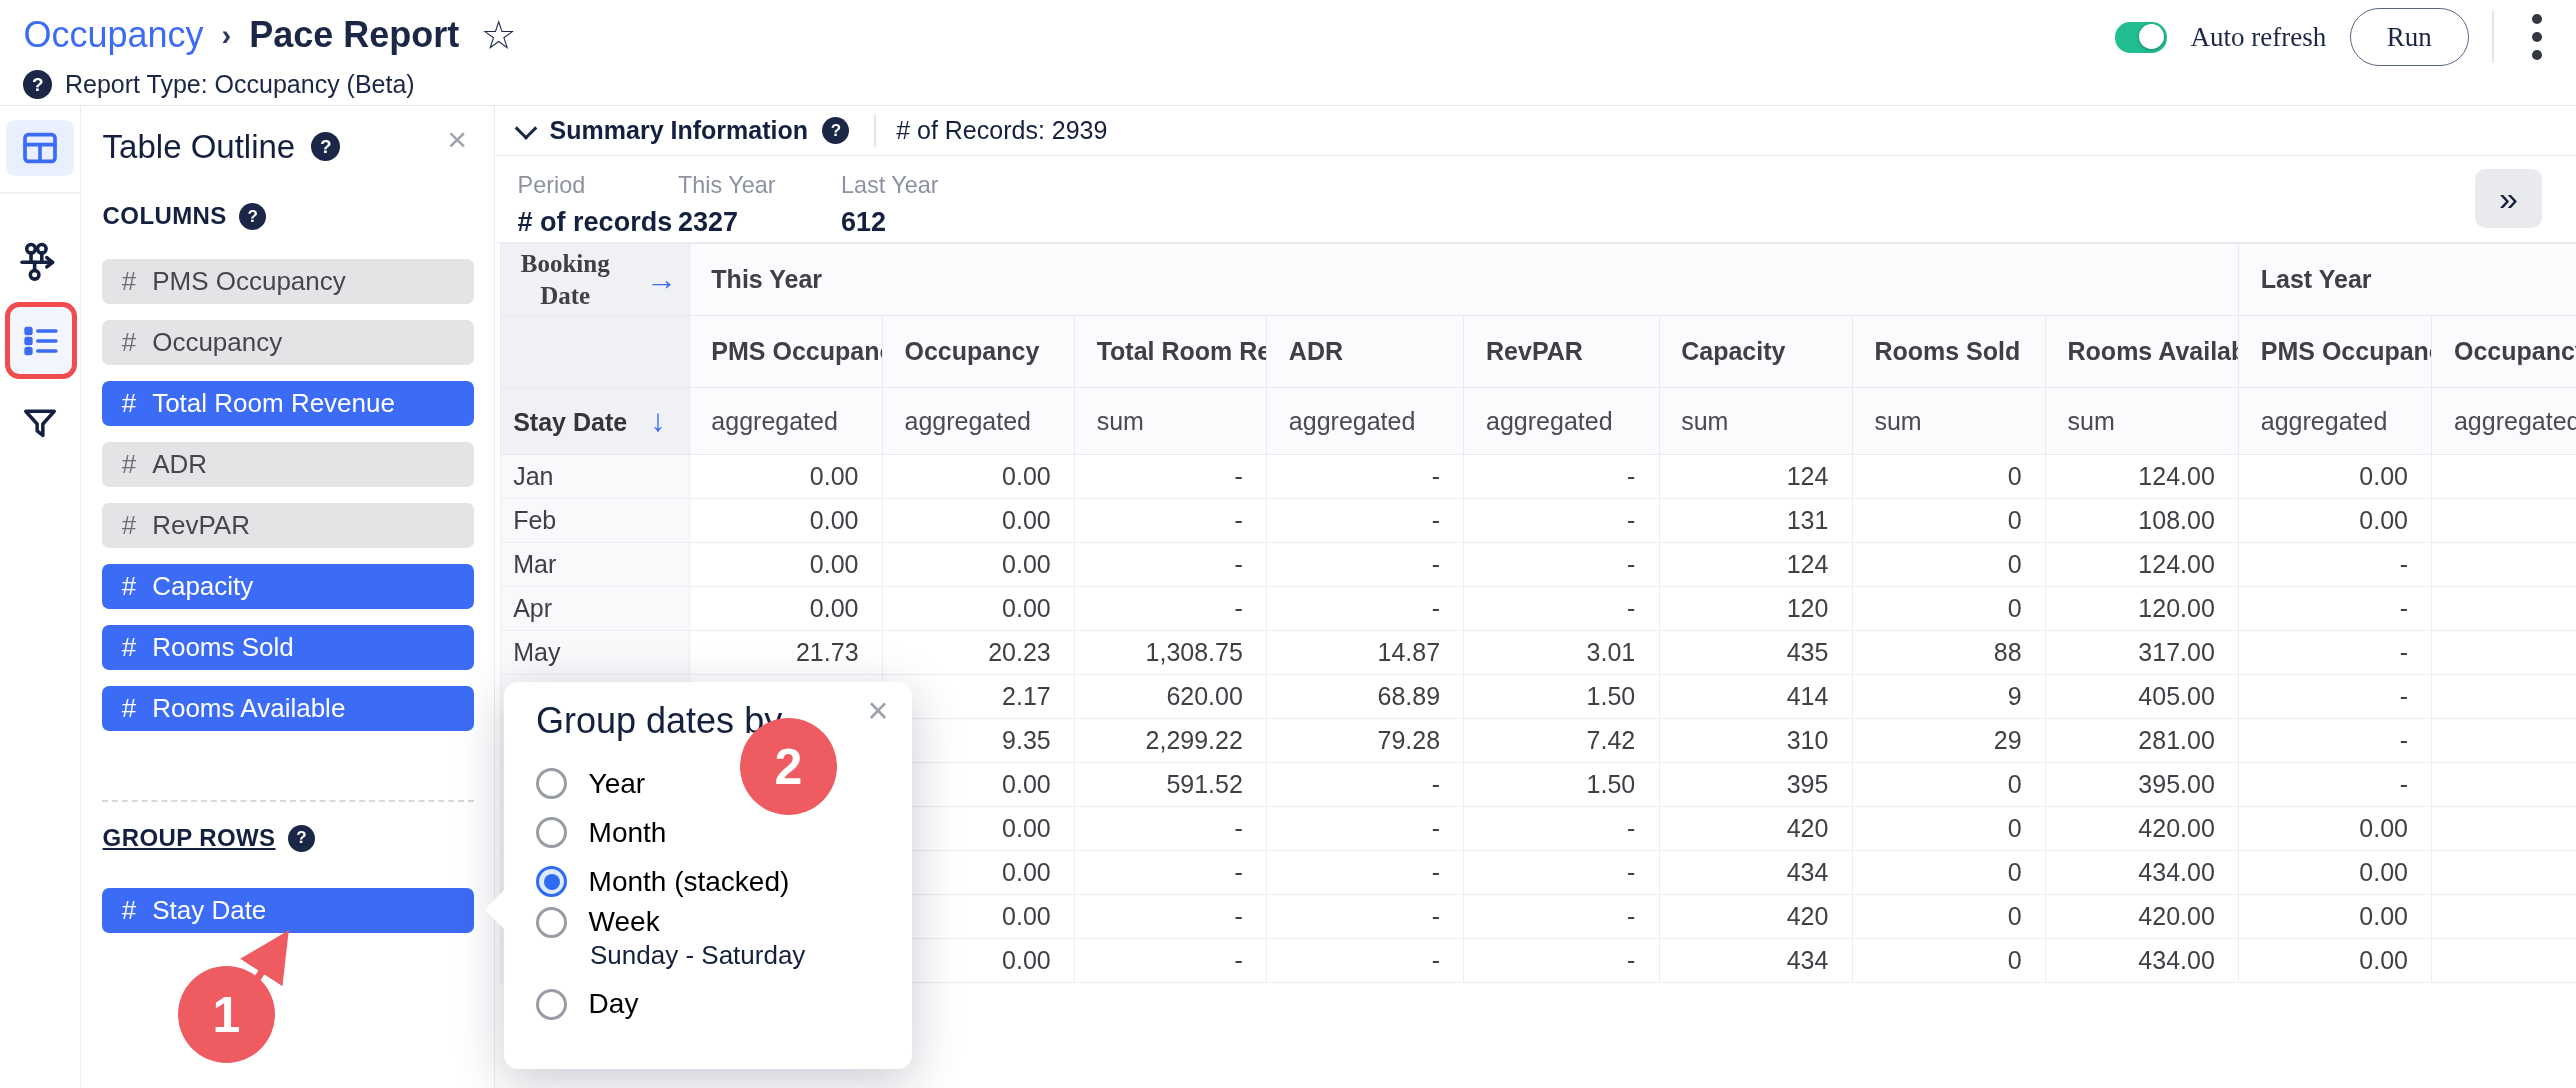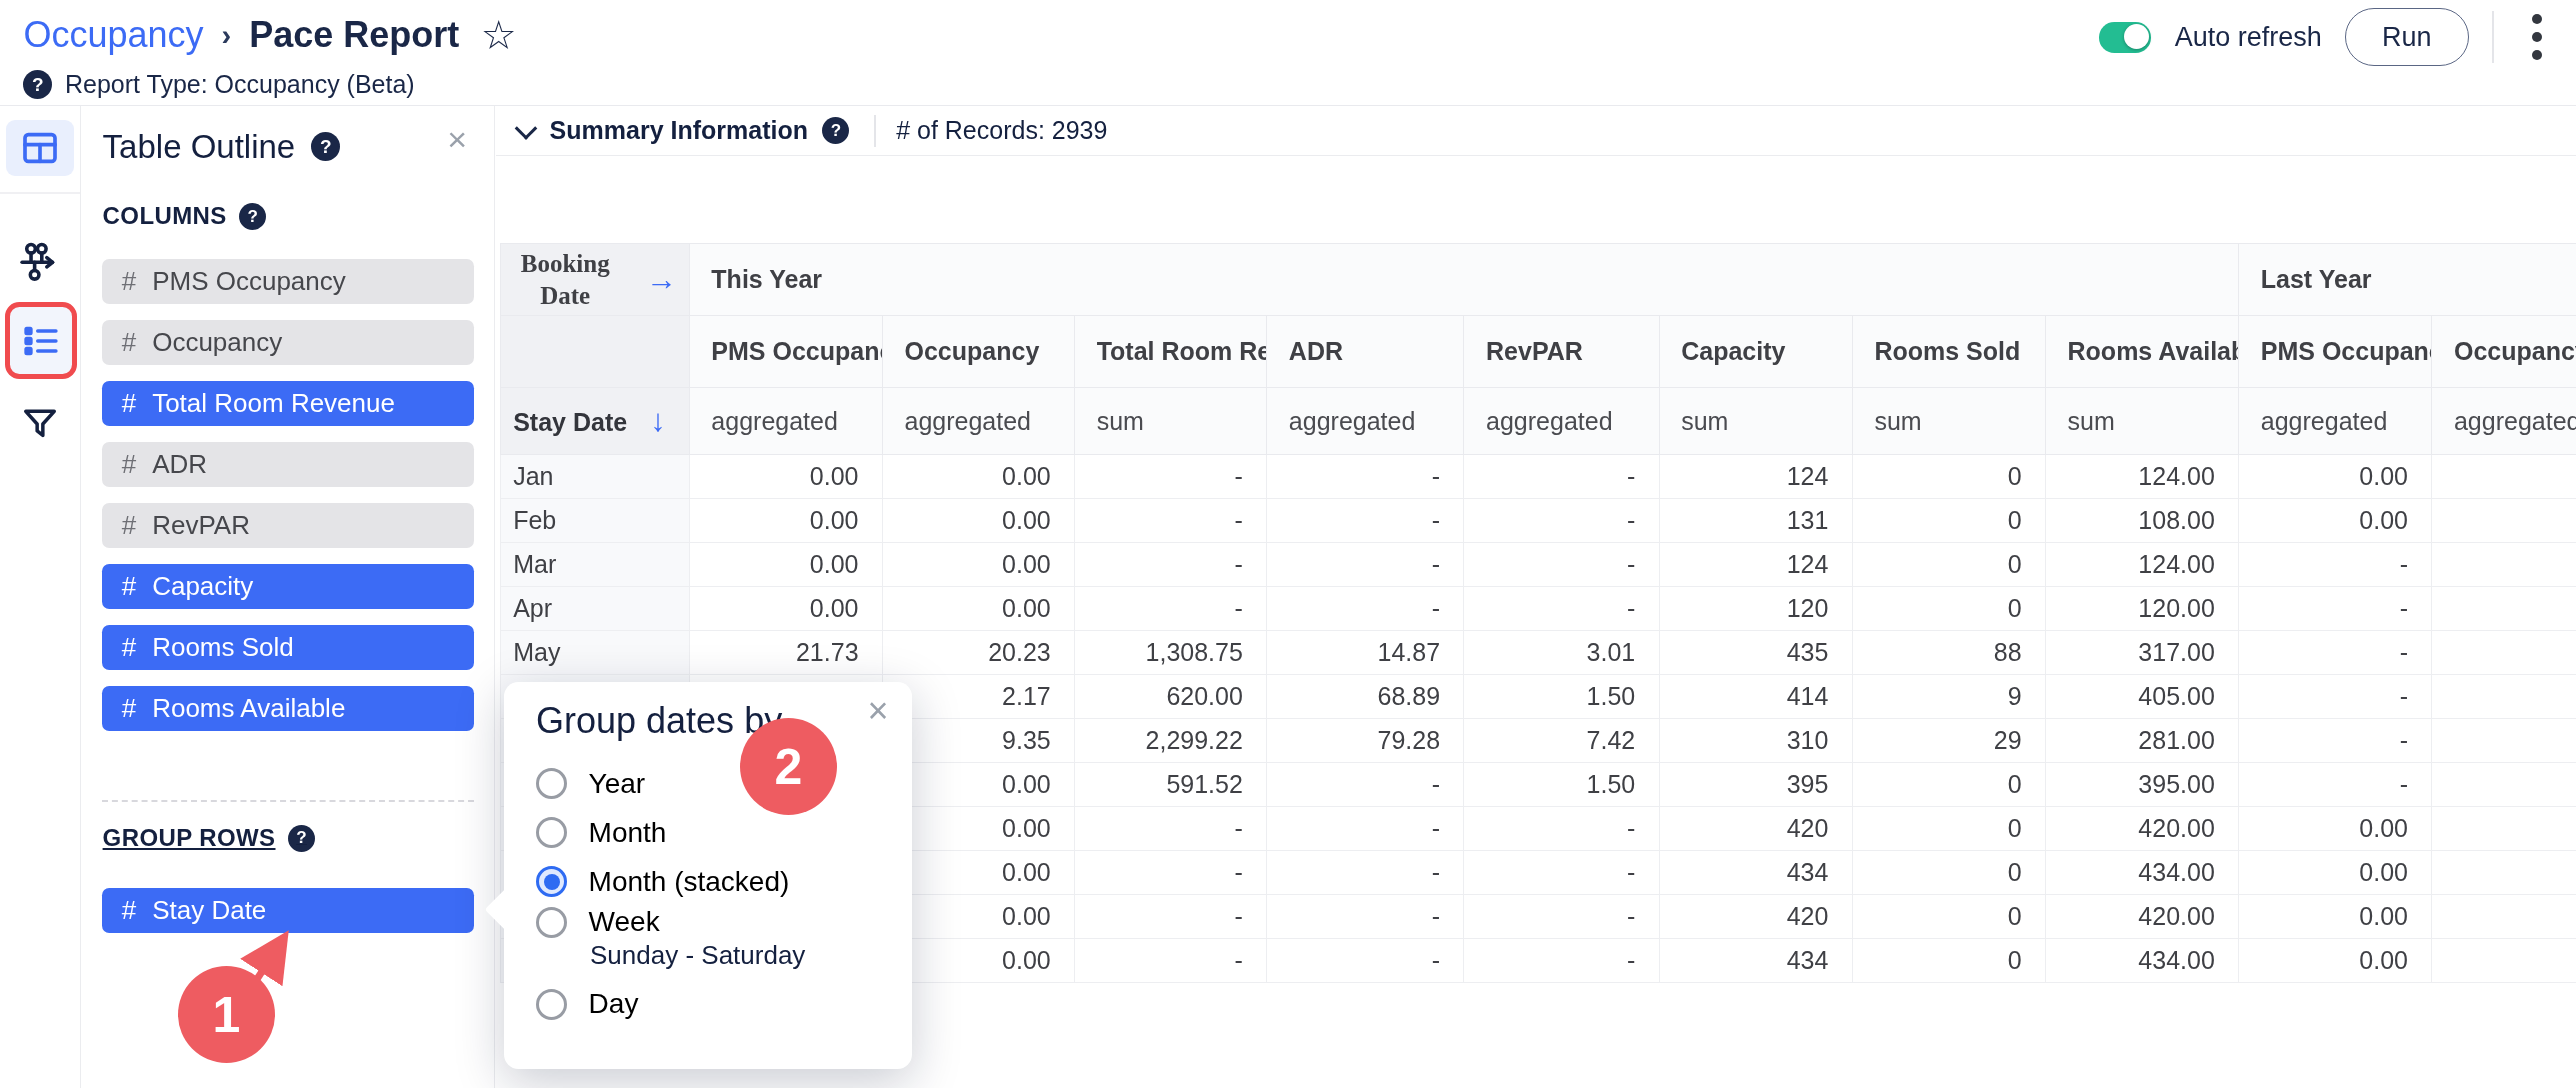--- a/index.html
+++ b/index.html
@@ -13,21 +13,21 @@
   .top-header{position:absolute;left:0;top:0;width:100%;height:106px;background:#fff;border-bottom:1.8px solid #E9EAEE;z-index:3;}
   .crumbs{position:absolute;left:23.4px;top:14.4px;display:flex;align-items:center;gap:18px;font-size:36px;white-space:nowrap;}
   .crumb-link{color:#3C6BF5;cursor:pointer;text-decoration:none;}
   .crumb-sep{color:#2B3A5C;font-size:29px;font-weight:700;}
   .crumb-current{color:#1A2747;font-weight:600;}
   .star{font-size:40px;color:#1A2747;margin-left:3.6px;line-height:1;}
   .subline{position:absolute;left:23.4px;top:70px;display:flex;align-items:center;gap:12.6px;font-size:25px;color:#1A2747;}
   .qbadge{display:inline-flex;width:29px;height:29px;border-radius:50%;background:#1A2747;color:#fff;
           align-items:center;justify-content:center;font-size:19px;font-weight:700;flex:none;}
   .qbadge.small{width:27px;height:27px;font-size:17px;}
-  .header-right{position:absolute;right:20px;top:0;height:74px;display:flex;align-items:center;gap:23.4px;}
+  .header-right{position:absolute;right:20px;top:0;height:74px;display:flex;align-items:center;gap:23.4px;font-family:Liberation Serif, serif;}
   .toggle{width:52px;height:31px;border-radius:15.3px;background:#23BD92;position:relative;cursor:pointer;flex:none;}
   .toggle .knob{position:absolute;right:2.7px;top:2.7px;width:25px;height:25px;border-radius:50%;background:#fff;box-shadow:0 0.9px 3.6px rgba(0,0,0,.3);}
   .autorefresh{font-size:27px;color:#1A2747;}
   .run-btn{height:58px;border-radius:31px;border:1.8px solid #5A6684;background:#fff;color:#1A2747;font-size:27px;
            display:flex;align-items:center;justify-content:center;padding:0 36px;cursor:pointer;font-family:inherit;}
   .vdiv{width:1.8px;height:52px;background:#E4E5E9;}
   .kebab{display:flex;flex-direction:column;gap:8px;padding:0 14.4px;cursor:pointer;}
   .kebab i{width:10px;height:10px;border-radius:50%;background:#33373F;}
   
   .rail{position:absolute;left:0;top:106px;bottom:0;width:81px;background:#fff;border-right:1.8px solid #EBECEF;z-index:2;}
@@ -237,20 +237,35 @@
       </div>
   </aside>
 
   <main class="main">
     <div class="sumbar">
       <span class="chev"></span>
       <span class="sumtitle">Summary Information</span>
       <span class="qbadge small">?</span>
       <span class="sumdiv"></span>
       <span class="records"># of Records: 2939</span>
+    </div>
+    <div class="stats">
+      <div class="stat">
+        <div class="lbl">Period</div>
+        <div class="val"># of records</div>
+      </div>
+      <div class="stat">
+        <div class="lbl">This Year</div>
+        <div class="val">2327</div>
+      </div>
+      <div class="stat">
+        <div class="lbl">Last Year</div>
+        <div class="val">612</div>
+      </div>
+      <div class="expand-btn">»</div>
     </div>
     <div class="tablewrap">
       <table class="grid">
         <colgroup>
           <col style="width:189px">
             <col style="width:193px">
             <col style="width:192px">
             <col style="width:192px">
           <col style="width:197px">
             <col style="width:195px">

